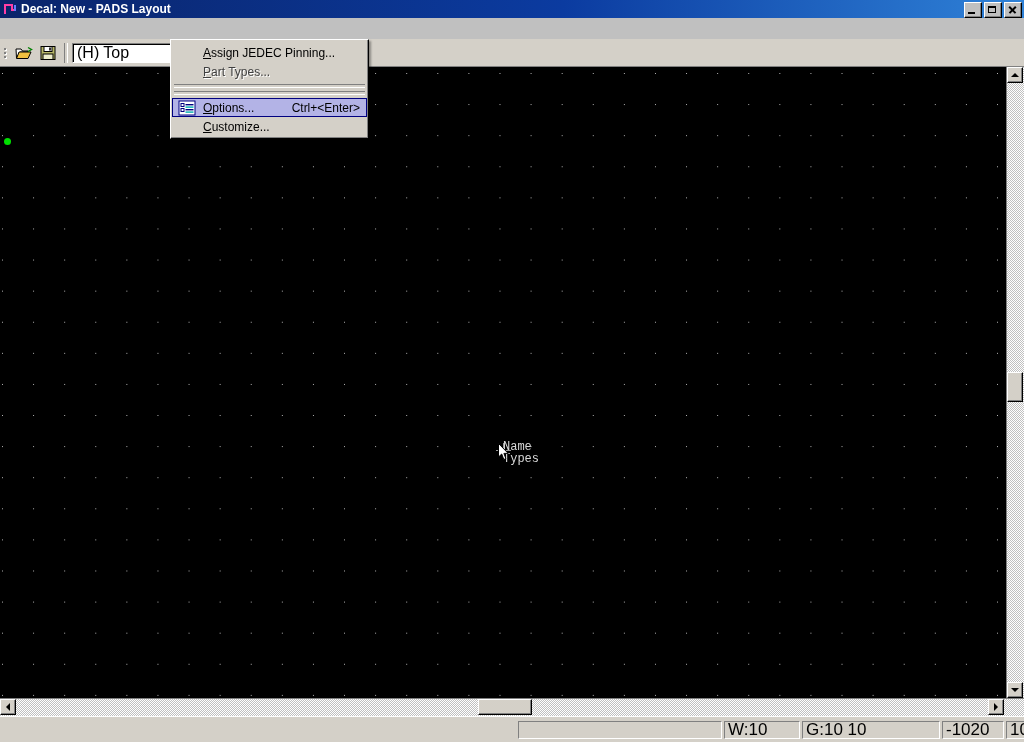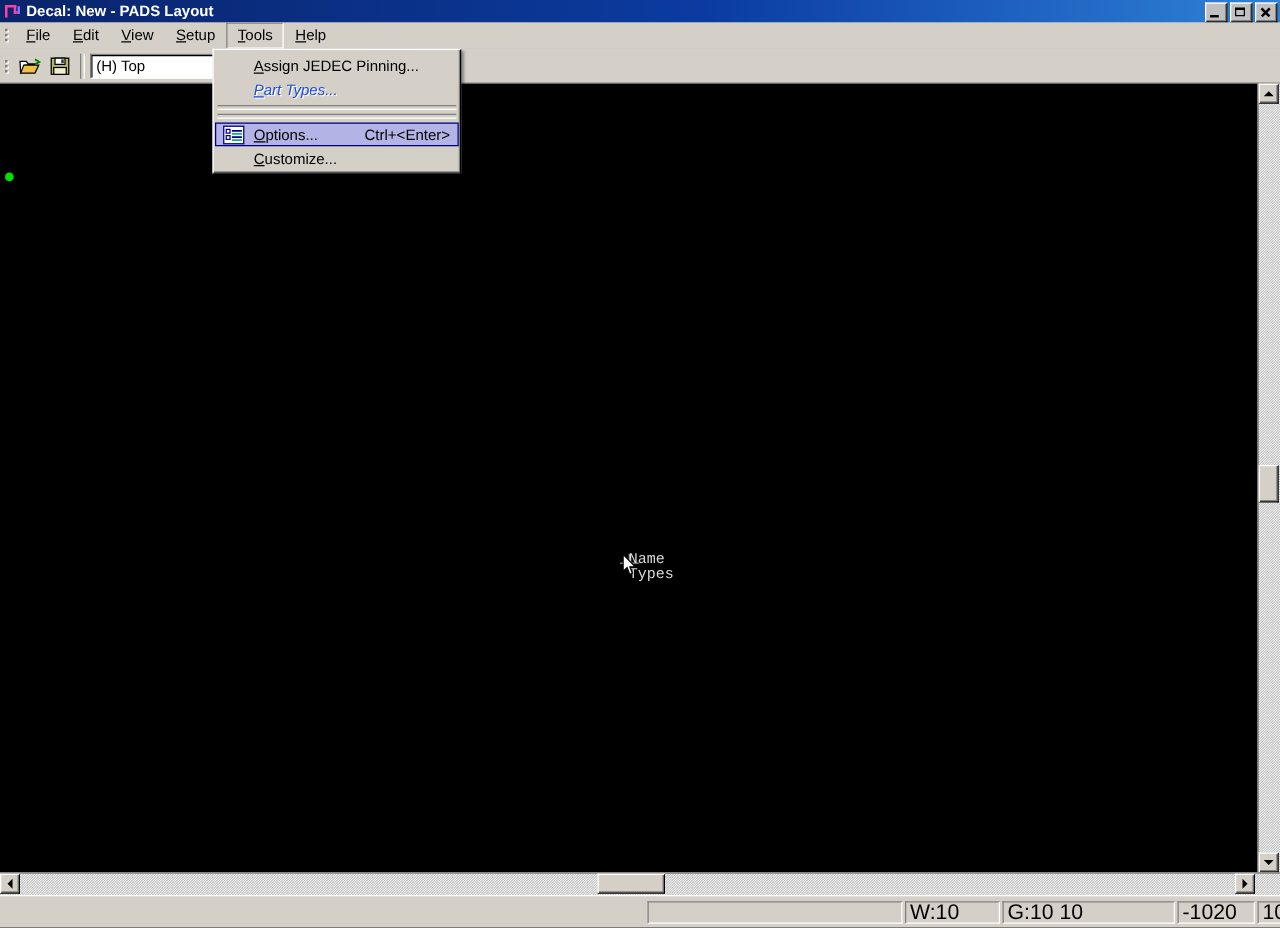--- a/index.html
+++ b/index.html
@@ -153,21 +153,21 @@
   }
   .combo {
     width: 113px; height: 20px;
     background: #ffffff;
     border-top: 1px solid #808080;
     border-left: 1px solid #808080;
     border-right: 1px solid #ffffff;
     border-bottom: 1px solid #ffffff;
     box-shadow: inset 1px 1px 0 #000000;
     box-sizing: border-box;
-    font-size: 12px;
+    font-size: 16px;
     line-height: 18px;
     padding-left: 4px;
     color: #000;
     overflow: hidden;
     white-space: nowrap;
     flex: 0 0 auto;
   }
 
   
   .canvas-wrap {
@@ -332,21 +332,21 @@
     font-size: 12px;
     color: #000;
     padding-left: 30px;
     padding-right: 6px;
     position: relative;
     white-space: nowrap;
     box-sizing: border-box;
     border: 1px solid transparent;
     margin: 0 1px;
   }
-  .dd-item.disabled { color: #1d4ed8; text-shadow: 1px 1px 0 #ffffff; font-style: italic; }
+  .dd-item.disabled { color: #404040; text-shadow: 1px 1px 0 #ffffff; }
   .dd-item.selected {
     background: #b3b3e6;
     border: 1px solid #000080;
   }
   .dd-label { flex: 0 0 auto; }
   .dd-accel { margin-left: auto; padding-left: 24px; }
   .dd-sep {
     height: 2px;
     margin: 3px 3px 3px 3px;
     border-top: 1px solid #808080;
@@ -389,33 +389,20 @@
         </div>
       <div class="tbtn tbtn-max">
           <span class="g"></span>
         </div>
       <div class="tbtn tbtn-close">
           <span class="g"></span>
         </div>
     </div>
   </div>
 
-  <div class="menubar">
-    <div class="gripper">
-      <i style="top:2px"></i>
-        <i style="top:6px"></i>
-        <i style="top:10px"></i>
-    </div>
-    <div class="menuitem"><u>F</u>ile</div>
-    <div class="menuitem"><u>E</u>dit</div>
-    <div class="menuitem"><u>V</u>iew</div>
-    <div class="menuitem"><u>S</u>etup</div>
-    <div class="menuitem pressed"><u>T</u>ools</div>
-    <div class="menuitem"><u>H</u>elp</div>
-  </div>
 
   <div class="toolbar">
     <div class="gripper">
       <i style="top:3px"></i>
         <i style="top:7px"></i>
         <i style="top:11px"></i>
     </div>
 
     <div class="tb-btn">
       <svg width="18" height="16" viewBox="0 0 18 16">

